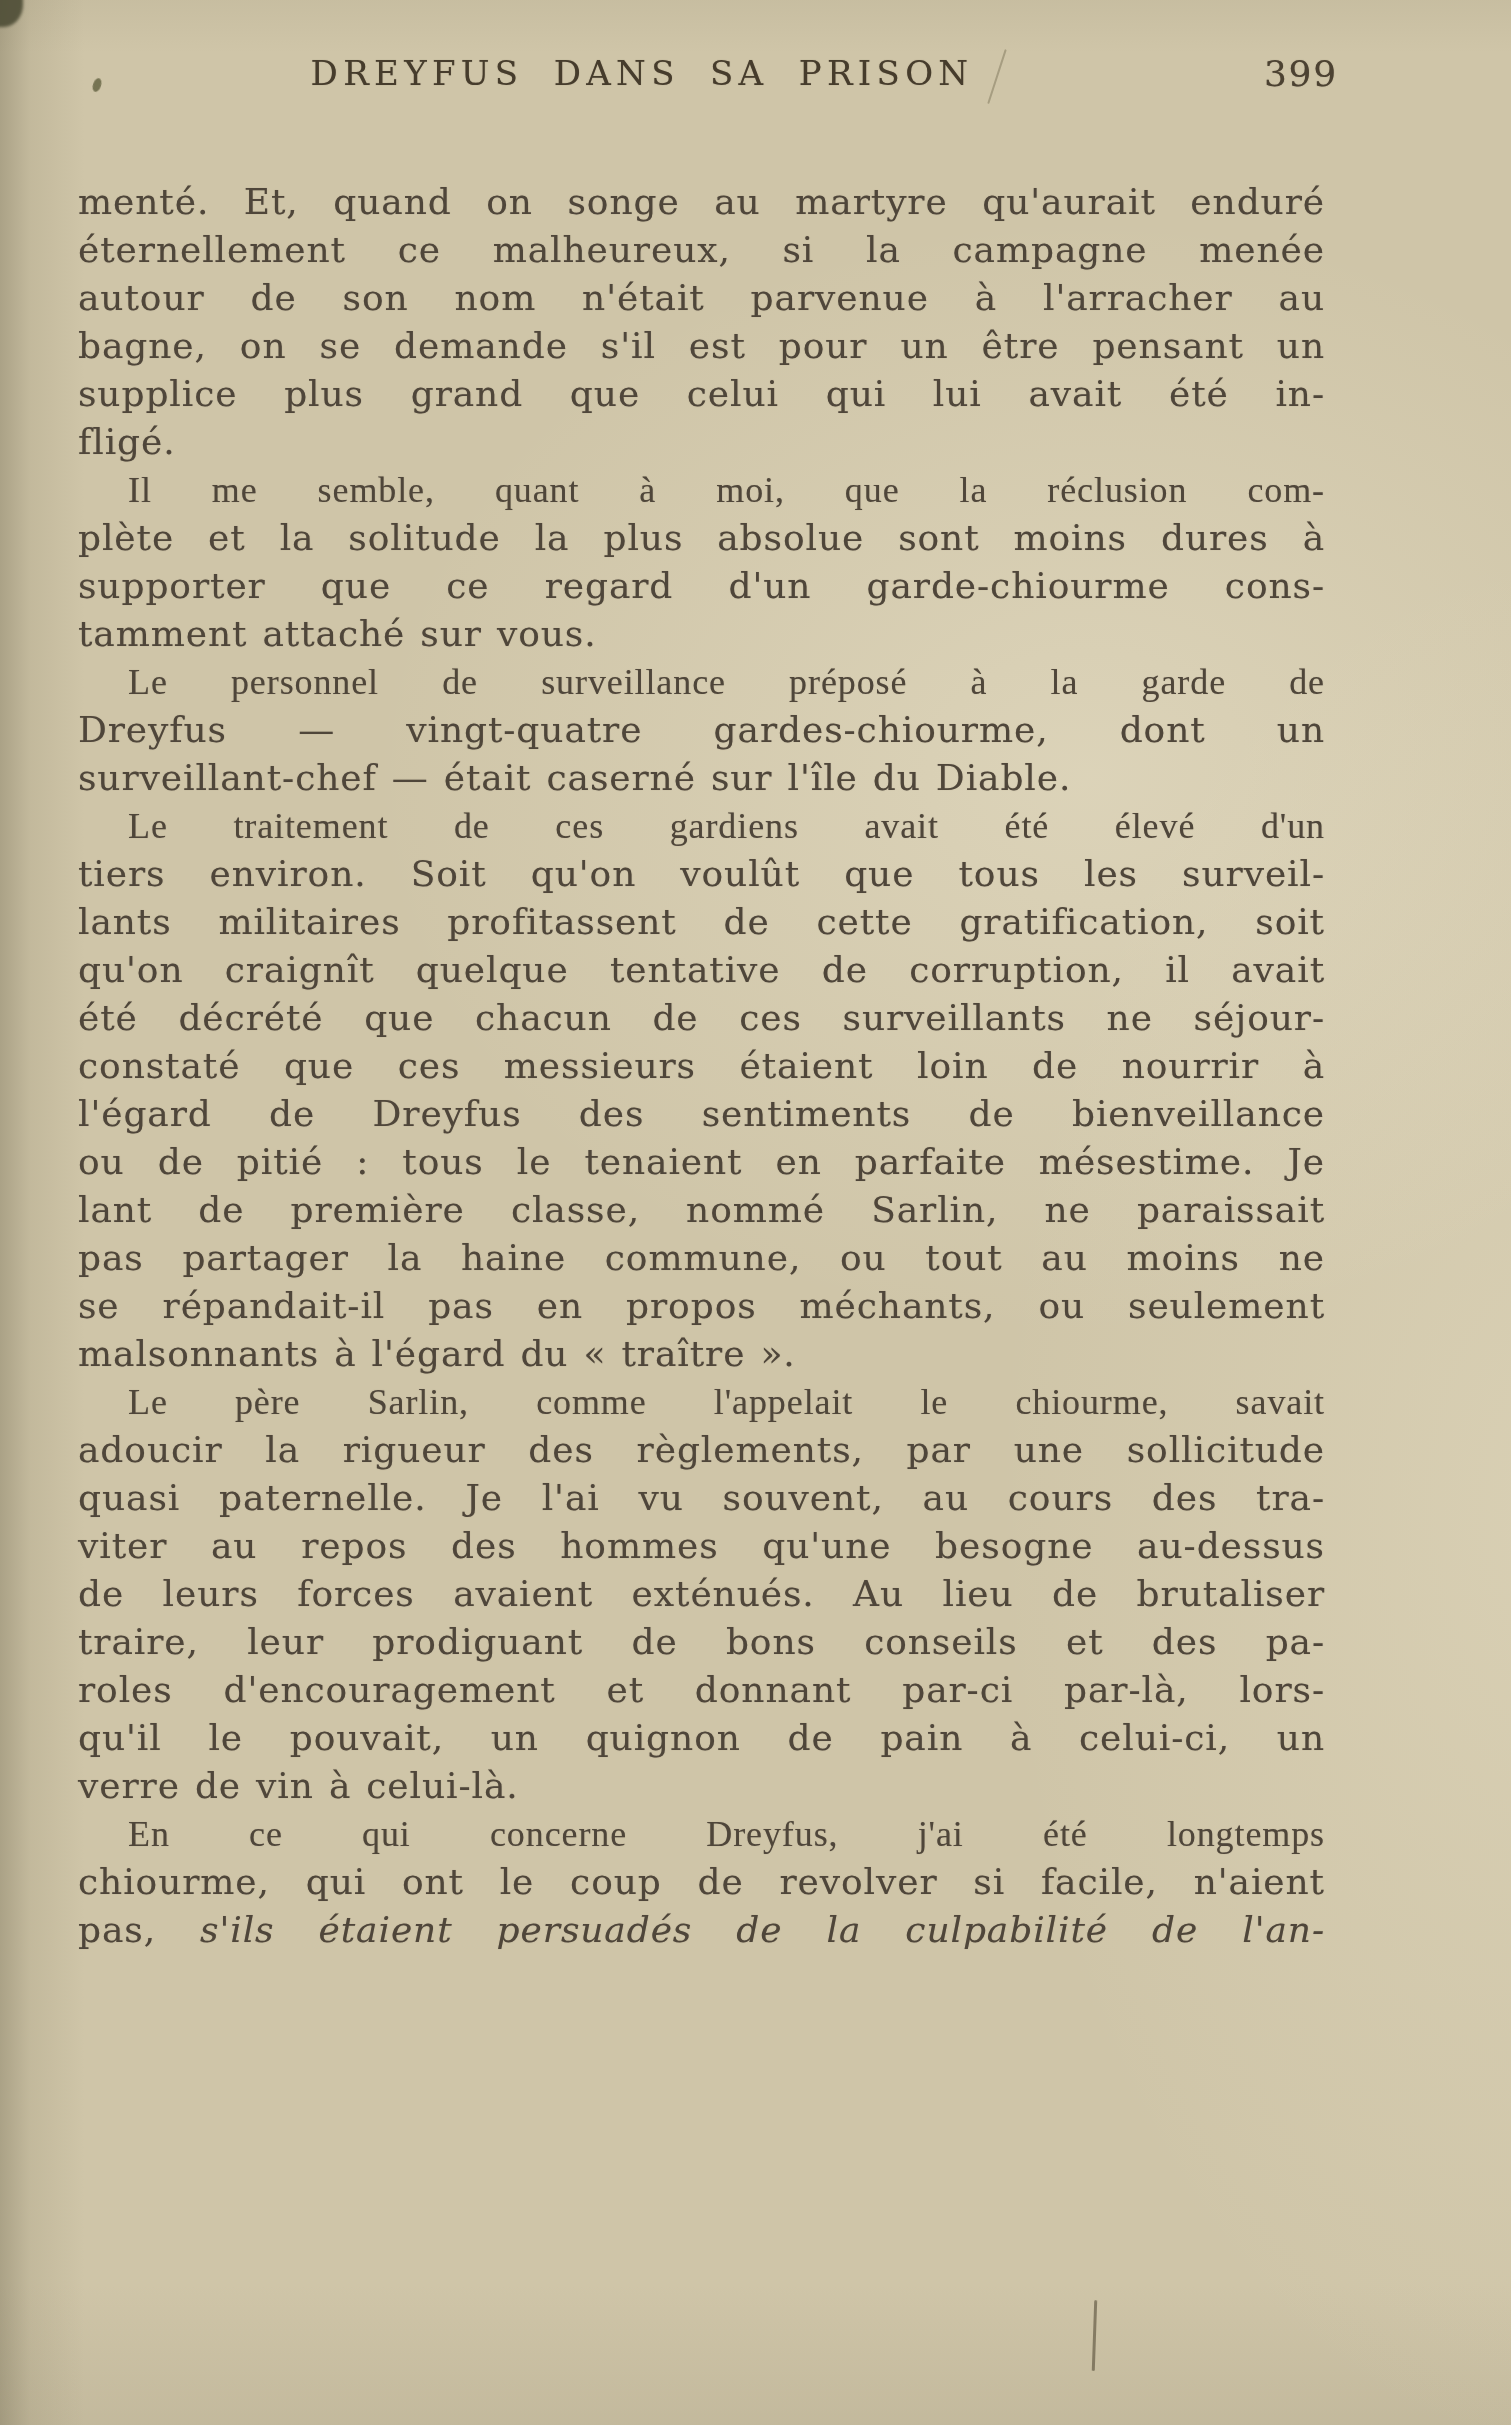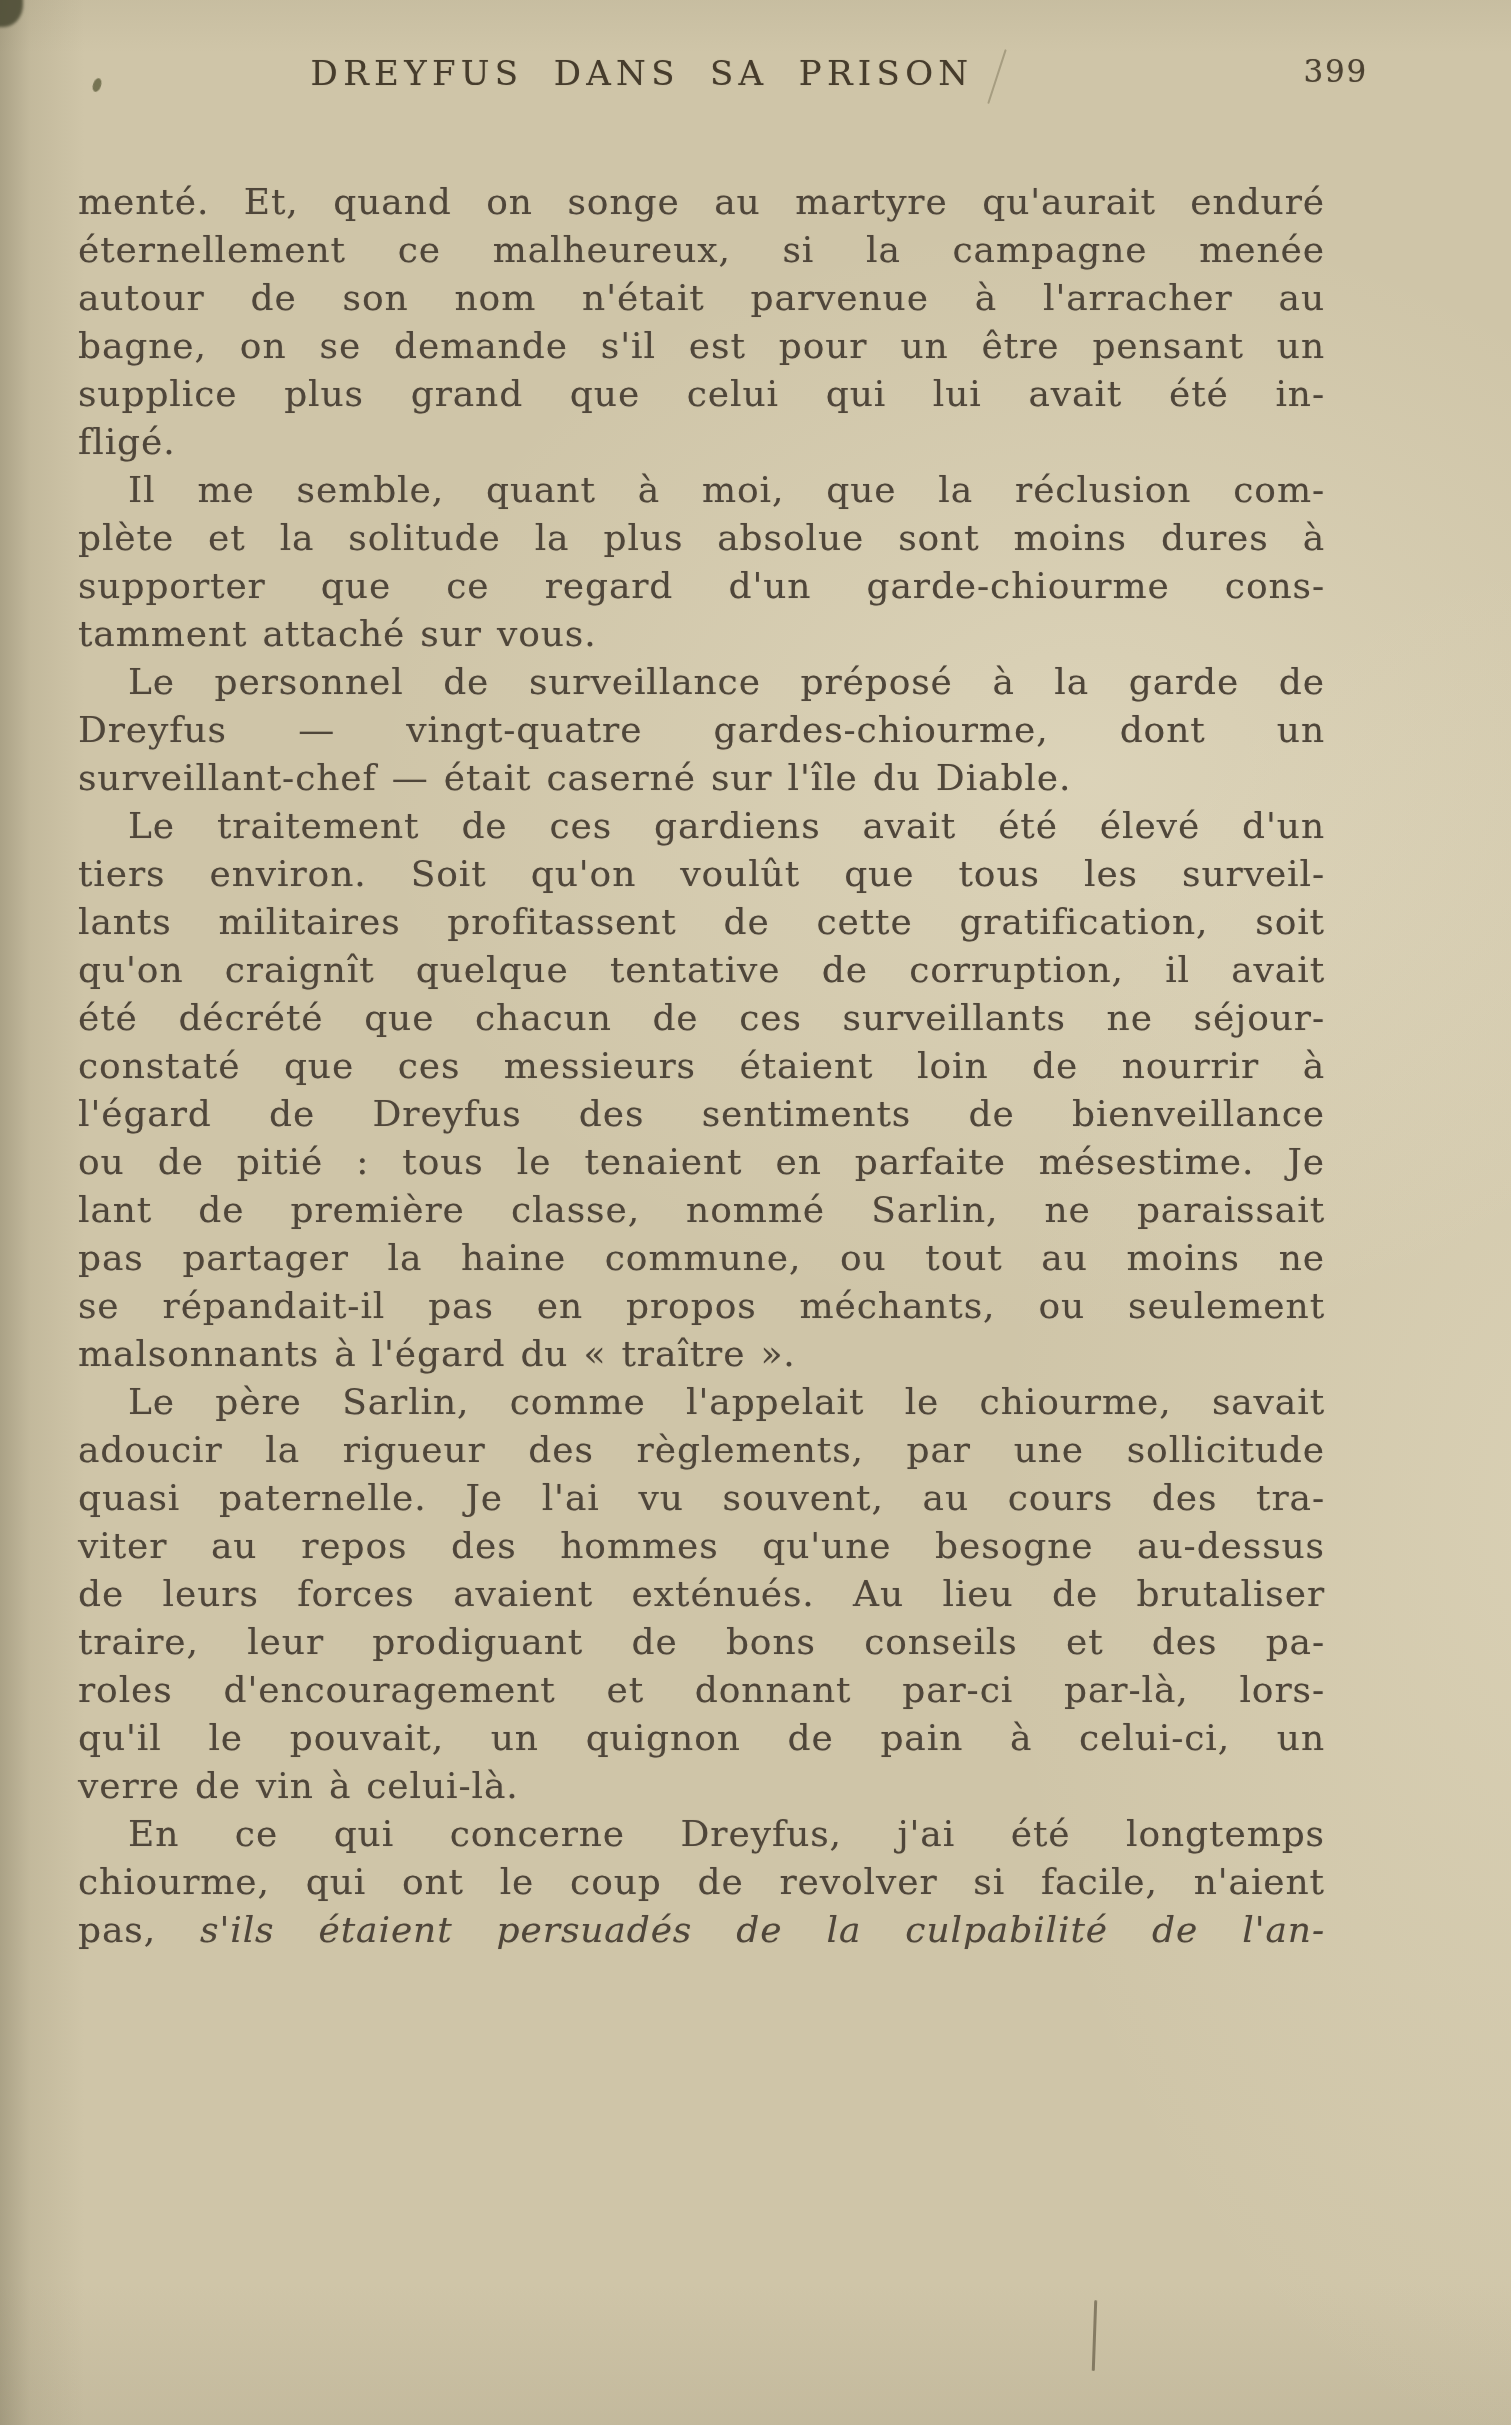--- a/index.html
+++ b/index.html
@@ -36,35 +36,35 @@
     filter:blur(0.4px);
   }
   
   .page-title{
     position:absolute;top:53px;left:642px;transform:translateX(-50%);
     font-size:34px;letter-spacing:5.3px;word-spacing:14.2px;
     color:#463c2c;white-space:nowrap;
     text-shadow:0 0 0.9px rgba(70,60,44,.45);
   }
   .page-number{
-    position:absolute;top:53px;right:143px;
-    font-size:31px;letter-spacing:1.8px;color:#4c4232;
+    position:absolute;top:53px;right:173px;
+    font-size:36px;letter-spacing:1.8px;color:#4c4232;
     text-shadow:0 0 0.9px rgba(70,60,44,.45);
   }
   
   .text-block{
     position:absolute;left:78px;top:178px;width:1247px;
     font-size:36px;line-height:48px;
     color:#4f463a;
     letter-spacing:0.9px;word-spacing:2.7px;
     text-shadow:0 0 0.9px rgba(79,70,58,.35);
   }
   .line{text-align:justify;text-align-last:justify;}
   .line-last{text-align-last:left;}
-  .indent{padding-left:50px;}
+  .indent{padding-left:50px;font-family:Liberation Serif, serif;}
   em{font-style:italic;}
 </style>
 </head>
 <body>
 
 <div class="page">
   <div class="corner-stain"></div>
   <div class="ink-speck"></div>
   <div class="header-slash"></div>
   <div class="bottom-hair"></div>

